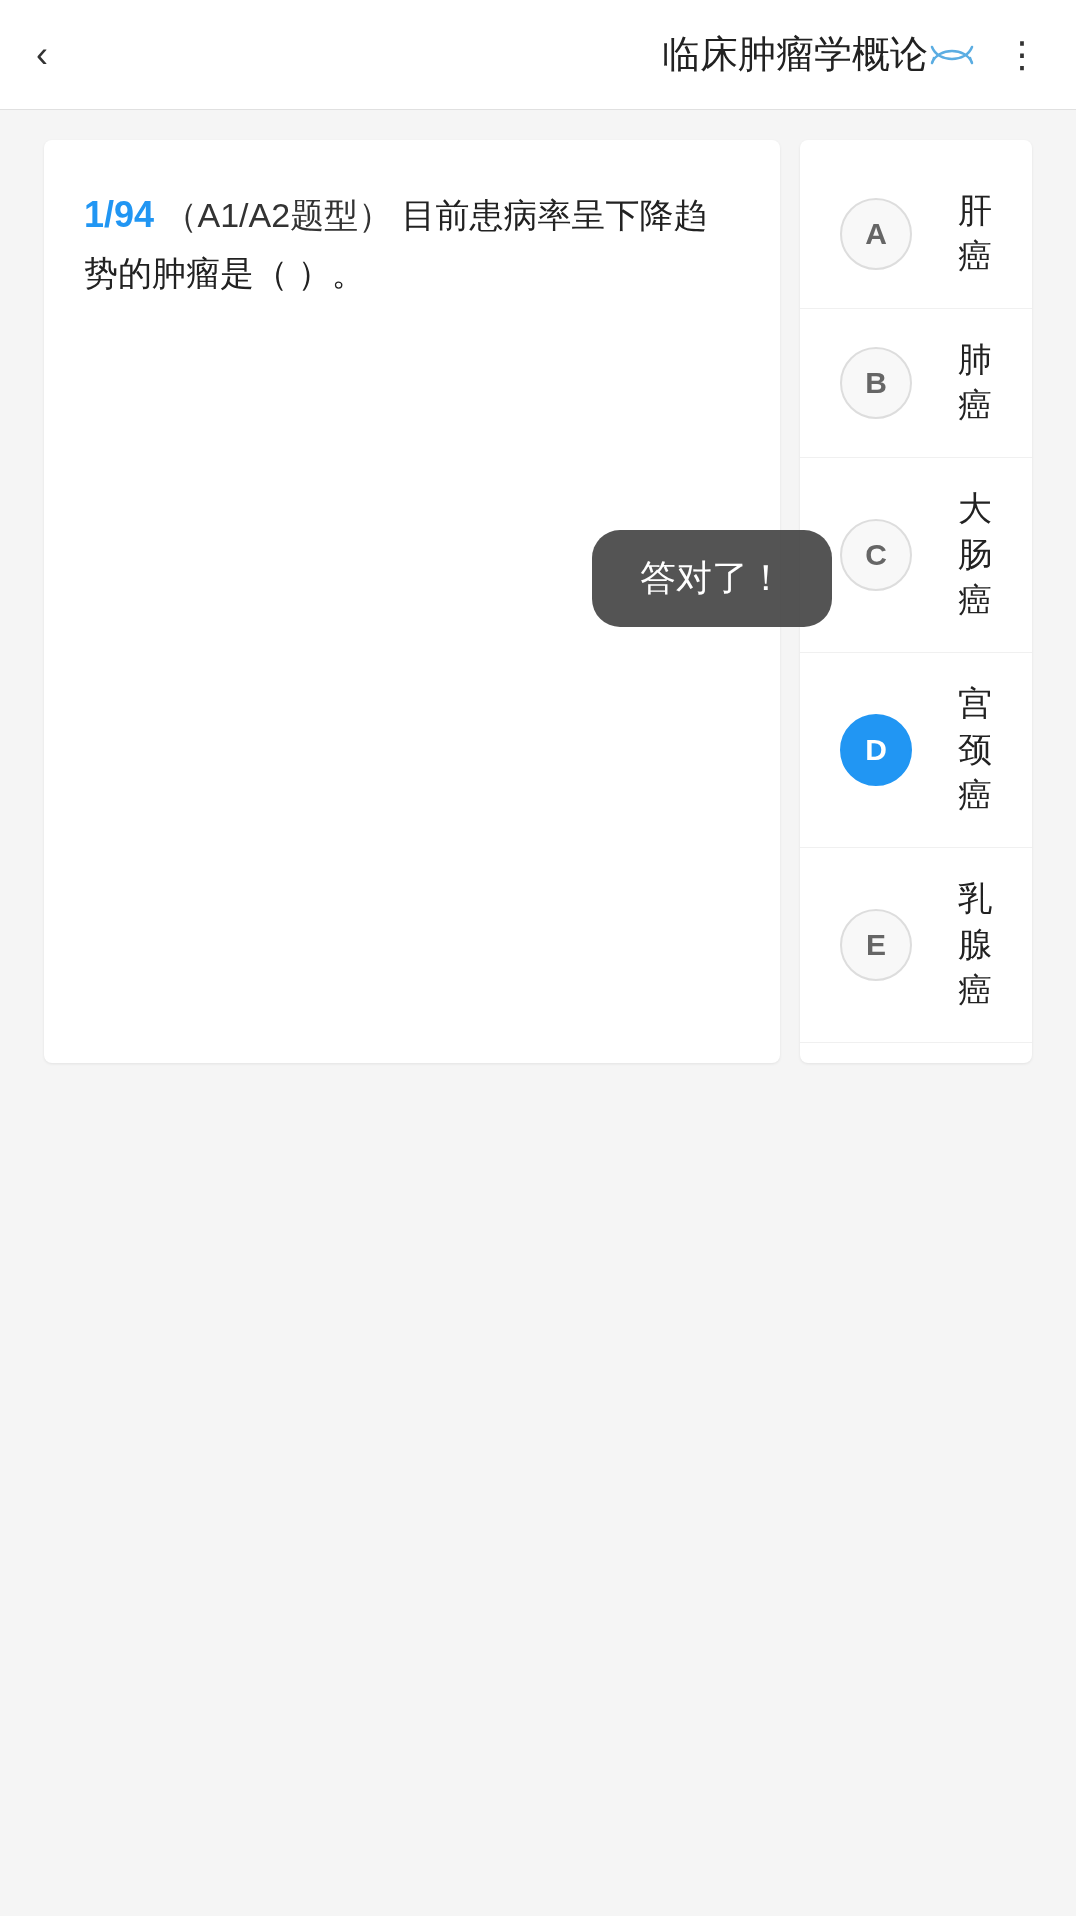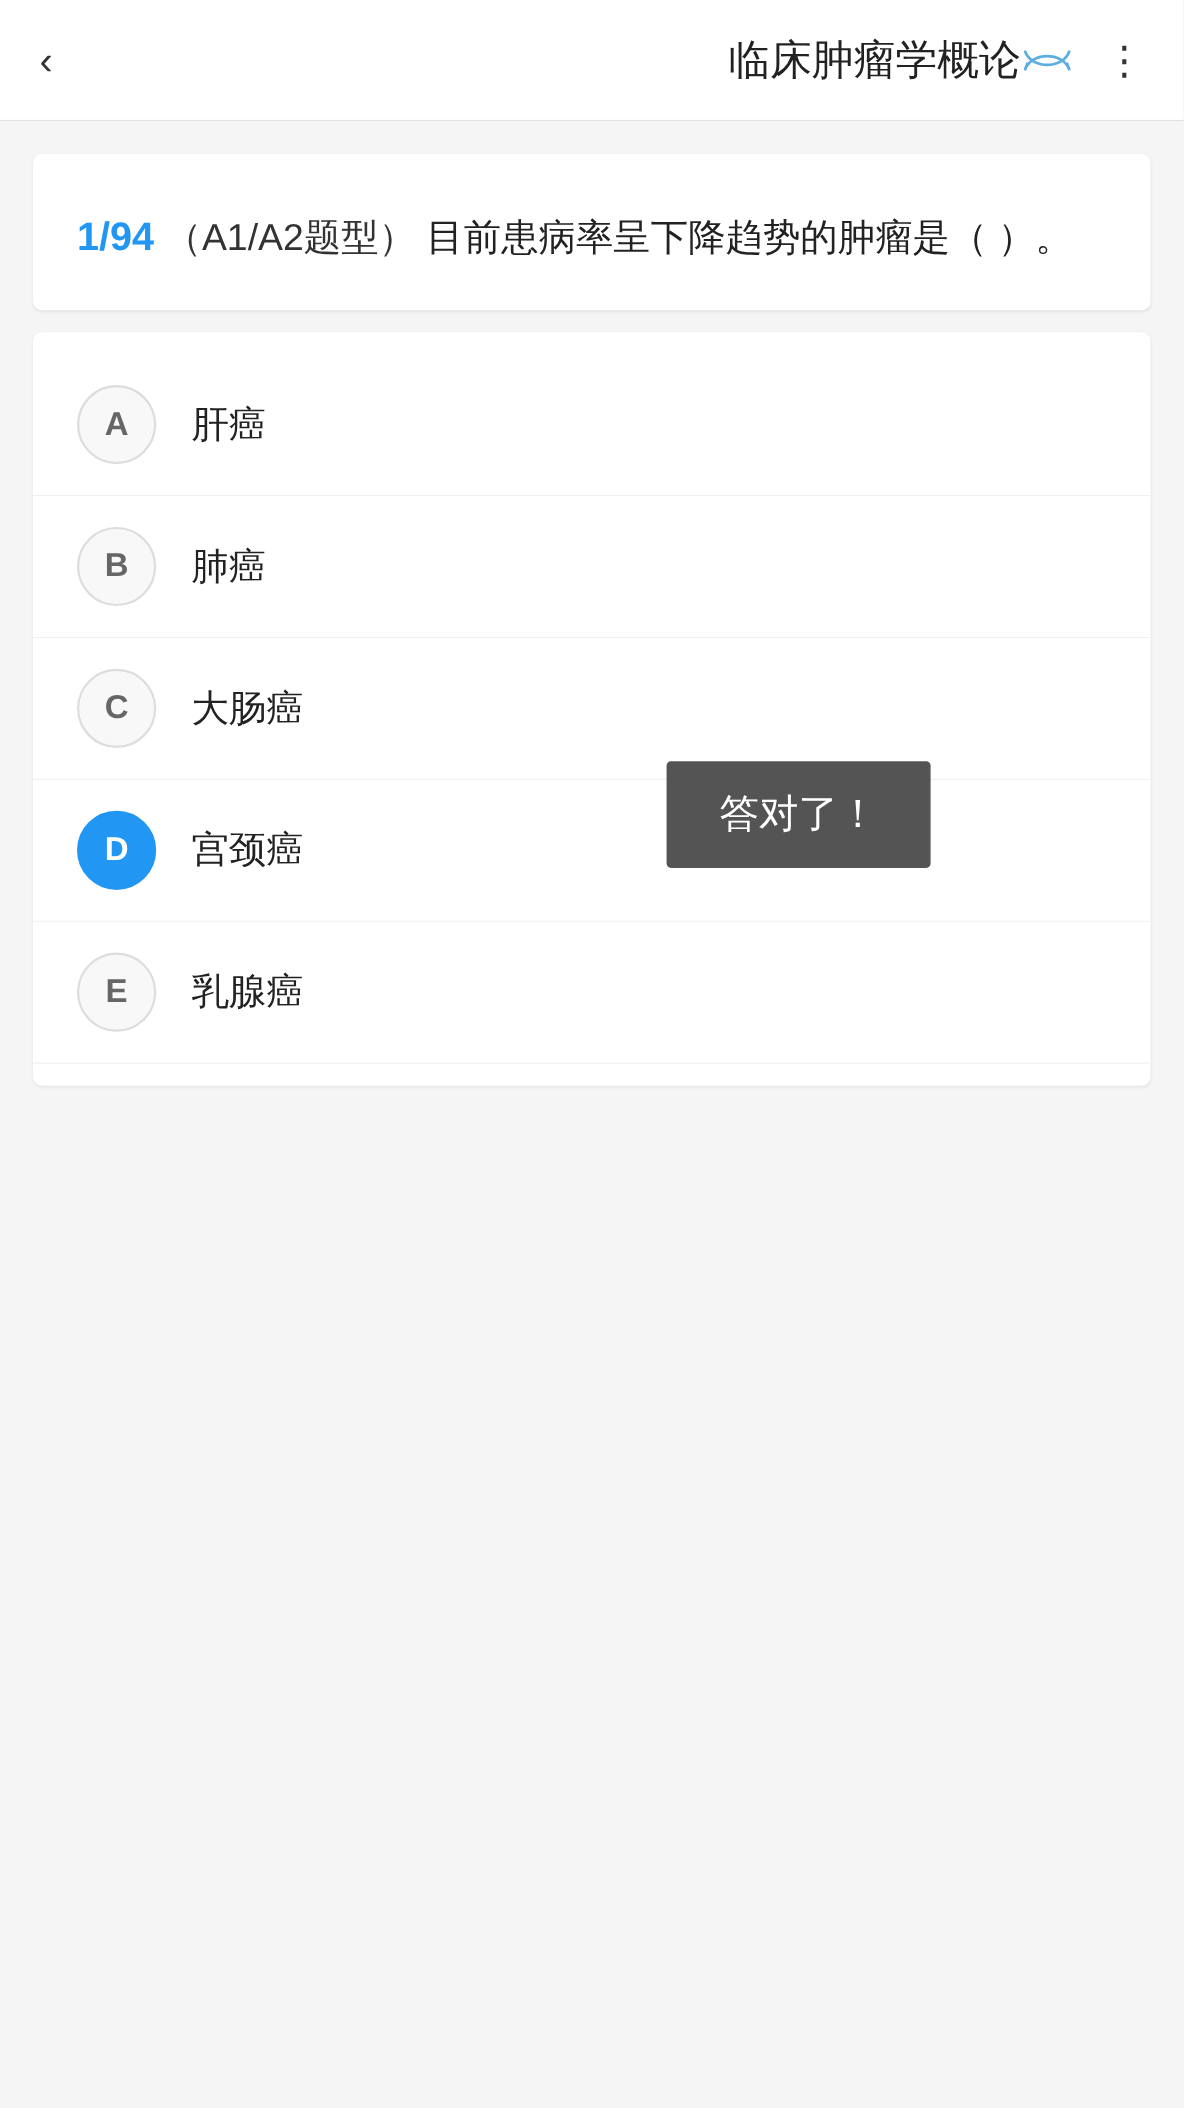--- a/index.html
+++ b/index.html
@@ -75,23 +75,23 @@
 
     .more-icon {
       font-size: 36px;
       color: #333;
       cursor: pointer;
       line-height: 1;
     }
 
     
     .content {
-      padding: 30px 30px;
-      display: flex;
-      flex-direction: column;
+      padding: 30px 44px;
+      display: flex;
+      flex-direction: row;
       gap: 20px;
     }
 
     
     .question-card {
       background-color: #ffffff;
       border-radius: 8px;
       padding: 36px 40px;
       box-shadow: 0 1px 3px rgba(0,0,0,0.08);
     }
@@ -153,34 +153,34 @@
 
     .option-circle.selected {
       background-color: #2196F3;
       border-color: #2196F3;
       color: #ffffff;
     }
 
     .option-label {
       font-size: 34px;
       color: #222;
-      margin-left: 32px;
+      margin-left: 46px;
     }
 
     
     .toast-popup {
       position: absolute;
       right: 200px;
       top: 390px;
       background-color: rgba(60, 60, 60, 0.88);
       color: #ffffff;
       font-size: 36px;
       font-weight: 500;
       padding: 24px 48px;
-      border-radius: 4px;
+      border-radius: 28px;
       white-space: nowrap;
       z-index: 10;
     }
   </style>
 </head>
 <body>
 
 <div class="phone-container">
   <div class="header">
     <div class="header-left">

